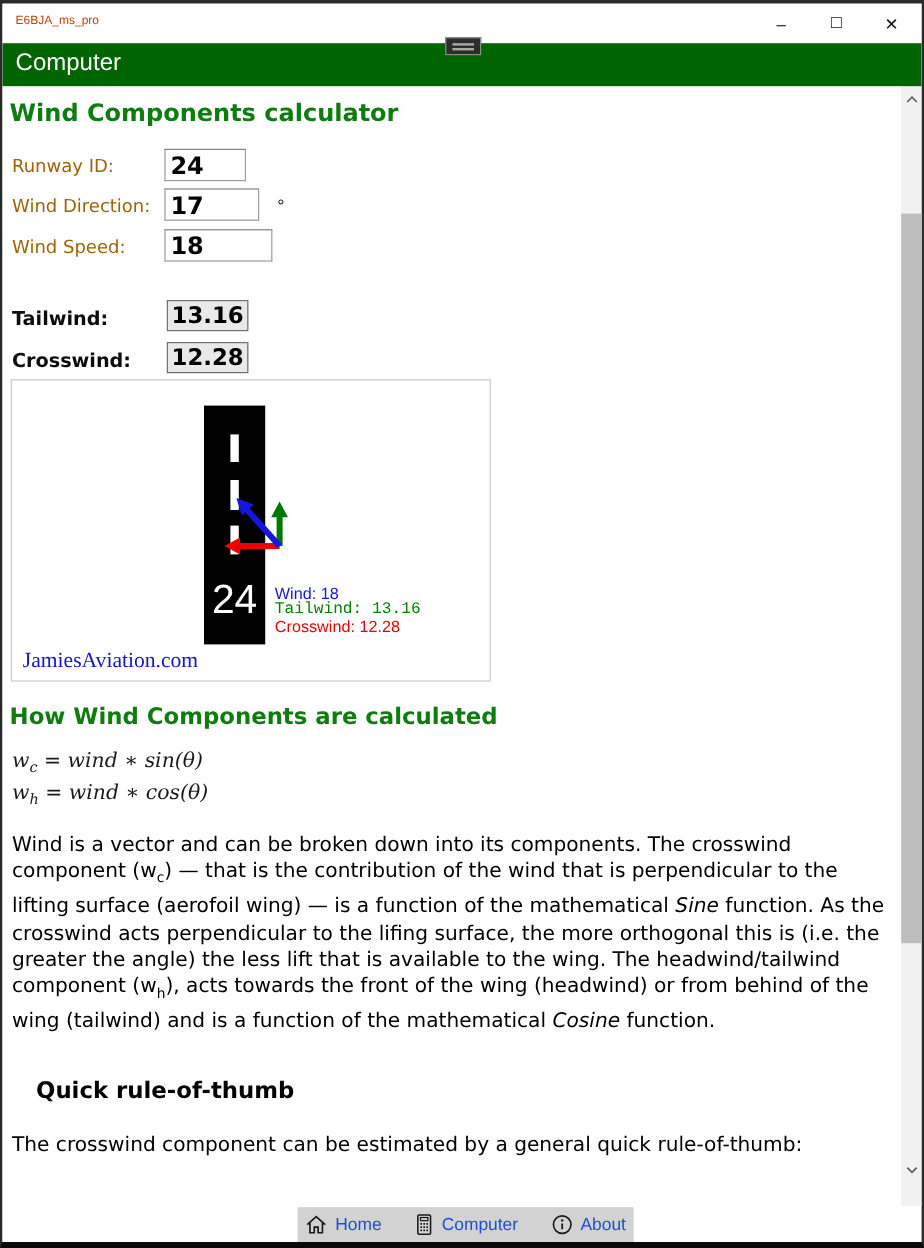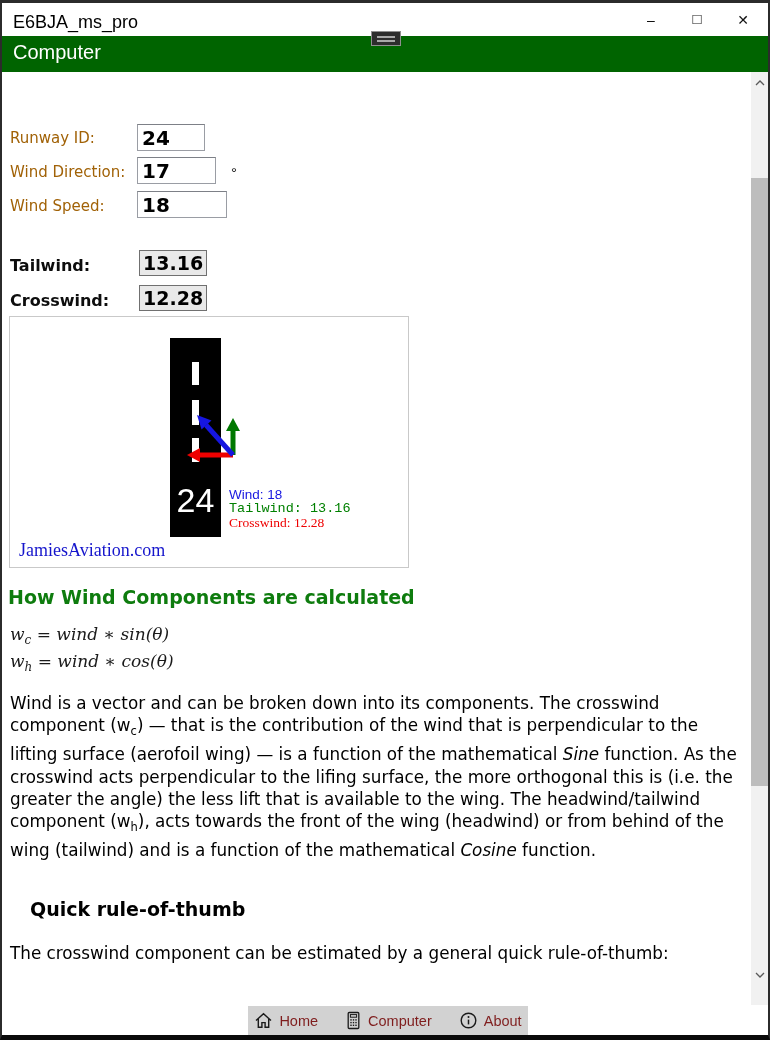--- a/index.html
+++ b/index.html
@@ -4,21 +4,21 @@
 <style>
   html,body{margin:0;padding:0;background:#cfcfcf;}
   *{box-sizing:border-box;}
   .window{
     position:relative;width:770px;height:1040px;background:#fff;
     border:2px solid #2b2b2b;border-top-width:3px;border-bottom:5px solid #0a0a0a;
     font-family:"Liberation Sans",sans-serif;overflow:hidden;
   }
   
   .titlebar{position:absolute;top:0;left:0;right:0;height:33px;background:#fff;}
-  .win-title{position:absolute;left:11px;top:9px;font-size:18px;color:#000000;}
+  .win-title{position:absolute;left:11px;top:9px;font-size:10px;color:#c2410c;}
   .winbtns{position:absolute;right:2px;top:0;height:33px;display:flex;}
   .wbtn{width:46px;height:33px;display:flex;align-items:center;justify-content:center;
         font-size:14px;color:#111;}
   .wbtn.max span{font-size:15px;margin-top:-2px;}
   
   .appbar{position:absolute;top:33px;left:0;right:0;height:36px;
           background:var(--header_green,#006400);}
   .appbar-title{position:absolute;left:11px;top:5px;font-size:20px;color:#fff;font-weight:400;}
   .drag-handle{position:absolute;left:369px;top:28px;width:30px;height:15px;
      background:#2d2d2d;border:1px solid #8f8f8f;display:flex;flex-direction:column;
@@ -46,21 +46,21 @@
   .dash.d1{top:24px;height:23px;}
   .dash.d2{top:62px;height:25px;}
   .dash.d3{top:100px;height:24px;}
   .runway-num{position:absolute;left:0;right:0;top:143px;text-align:center;
       color:#fff;font:34px "Liberation Sans",sans-serif;}
   .arrows{position:absolute;left:0;top:0;}
   .legend{position:absolute;left:219px;top:171px;font-size:13.5px;line-height:14px;
       font-family:"Liberation Sans",sans-serif;white-space:nowrap;}
   .lg-wind{color:var(--wind_blue,#1616e0);}
   .lg-tail{color:var(--tailwind_green,#008000);font-family:Liberation Mono, monospace;}
-  .lg-cross{color:var(--crosswind_red,#ee0000);font-family:Liberation Serif, serif;}
+  .lg-cross{color:var(--crosswind_red,#ee0000);}
   .watermark{position:absolute;left:9px;top:223px;font:18px "Liberation Serif",serif;
       color:var(--link_blue,#1515cc);}
   
   .h2{position:absolute;font:bold 19px "DejaVu Sans",sans-serif;color:#000;}
   .h2.green{color:var(--heading_green,#0e7c0e);}
   .h2-how{left:6px;top:514px;}
   .h2-rule{left:8px;top:826px;margin-left:20px;}
   .formula{position:absolute;left:8px;font:italic 17px "DejaVu Serif",serif;color:#1a1a1a;}
   .formula sub{font-size:12px;}
   .f1{top:552px;} .f2{top:579px;}
@@ -72,21 +72,21 @@
   
   .scrollbar{position:absolute;left:749px;top:69px;width:17px;height:933px;background:#f1f1f1;}
   .sb-arrow{position:absolute;left:0;width:17px;height:17px;display:flex;
       align-items:center;justify-content:center;}
   .sb-up{top:2px;} .sb-down{bottom:22px;}
   .sb-thumb{position:absolute;left:0;top:106px;width:17px;height:608px;background:#bdbdbd;}
   
   .toolbar{position:absolute;left:246px;top:1003px;width:280px;height:29px;
       background:#d2d2d2;display:flex;align-items:center;justify-content:center;gap:15px;
       padding:0 4px;}
-  .tb-item{display:flex;align-items:center;gap:6px;font-size:14.5px;color:#7f1d1d;
+  .tb-item{display:flex;align-items:center;gap:6px;font-size:14.5px;color:#1d4ed8;
       background:none;border:none;font-family:"Liberation Sans",sans-serif;}
   .tb-item svg{display:block;}
 </style>
 </head>
 <body>
 
 <div class="window">
 
   <div class="titlebar">
     <span class="win-title">E6BJA_ms_pro</span>
@@ -106,20 +106,21 @@
   <div class="appbar">
     <span class="appbar-title">Computer</span>
   </div>
   <div class="drag-handle">
     <div class="grip-line"></div>
     <div class="grip-line"></div>
   </div>
 
   <div class="content">
 
+    <div class="h1">Wind Components calculator</div>
 
     <label class="field-label" style="top:57px">Runway ID:</label>
     <input class="calc-input" style="top: 52px; width: 68px;" value="24">
 
     <label class="field-label" style="top:91px">Wind Direction:</label>
     <input class="calc-input" style="top: 85px; width: 79px;" value="17">
     <span class="degree">°</span>
 
     <label class="field-label" style="top:125px">Wind Speed:</label>
     <input class="calc-input" style="top: 119px; width: 90px;" value="18">

